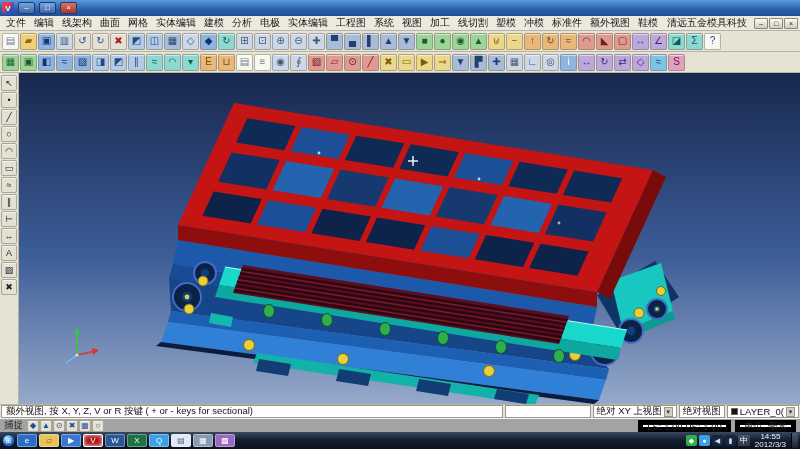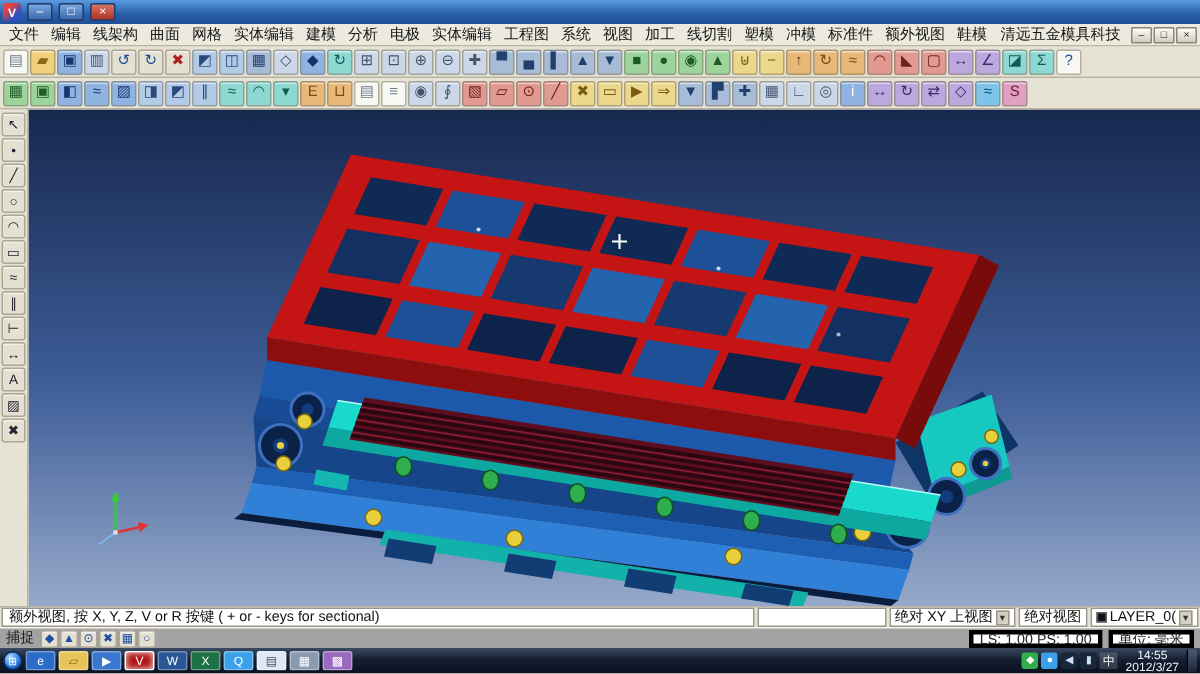--- a/index.html
+++ b/index.html
@@ -54,21 +54,21 @@
   .combo { display:flex; align-items:center; gap:2px; background:#fff; border:1px solid #9a968a;
     padding:0 3px; white-space:nowrap; color:#111; }
   .combo .arrow { font-size:7px; color:#333; background:#d4d0c4; border:1px solid #9a968a;
     width:9px; text-align:center; }
   .swatch { width:7px; height:7px; background:#101418; border:1px solid #666; }
 
   .statusrow { height:14px; background:#a3a3a3; display:flex; align-items:flex-end; font-size:9.5px;
     gap:4px; padding:0 4px; border-top:1px solid #f7f5ed; flex:0 0 auto; color:#222; }
   .snap-icons { display:flex; gap:1px; }
   .snap-icons .icon { width:12px; height:12px; font-size:8px; }
-  .field { background:#fff; border:3px solid #000000; padding:0 4px; height:12px;
+  .field { background:#fff; border:5px solid #000000; padding:0 4px; height:12px;
     display:flex; align-items:center; white-space:nowrap; gap:6px; }
   .coord-x { color:#d80000; font-weight:bold; }
   .spacer { flex:1; }
 
   
   .taskbar { height:17px; background:linear-gradient(#3a4a62,#141e30 45%,#0a1220);
     display:flex; align-items:center; padding:0 2px; gap:2px; flex:0 0 auto; }
   .start-orb { width:13px; height:13px; border-radius:50%; flex:0 0 auto;
     background:radial-gradient(circle at 35% 30%,#bfe0ff,#2a7ae0 55%,#0c3a8c);
     border:1px solid #0a2a5c; display:flex; align-items:center; justify-content:center;
@@ -408,18 +408,18 @@
       </div>
     <div class="tray">
         <span class="icon" style="background: rgb(47, 174, 78); color: rgb(255, 255, 255);">◆</span>
         <span class="icon" style="background: rgb(58, 160, 232); color: rgb(255, 255, 255);">●</span>
         <span class="icon" style="background: rgb(24, 38, 58); color: rgb(207, 224, 244);">◀</span>
         <span class="icon" style="background: rgb(24, 38, 58); color: rgb(207, 224, 244);">▮</span>
       </div>
     <span class="lang">中</span>
     <div class="clock">
       <div>14:55</div>
-      <div>2012/3/27</div>
+      <div>2012/3/3</div>
     </div>
     <span class="show-desktop"></span>
   </div>
 
 </div>
 
 </body></html>

